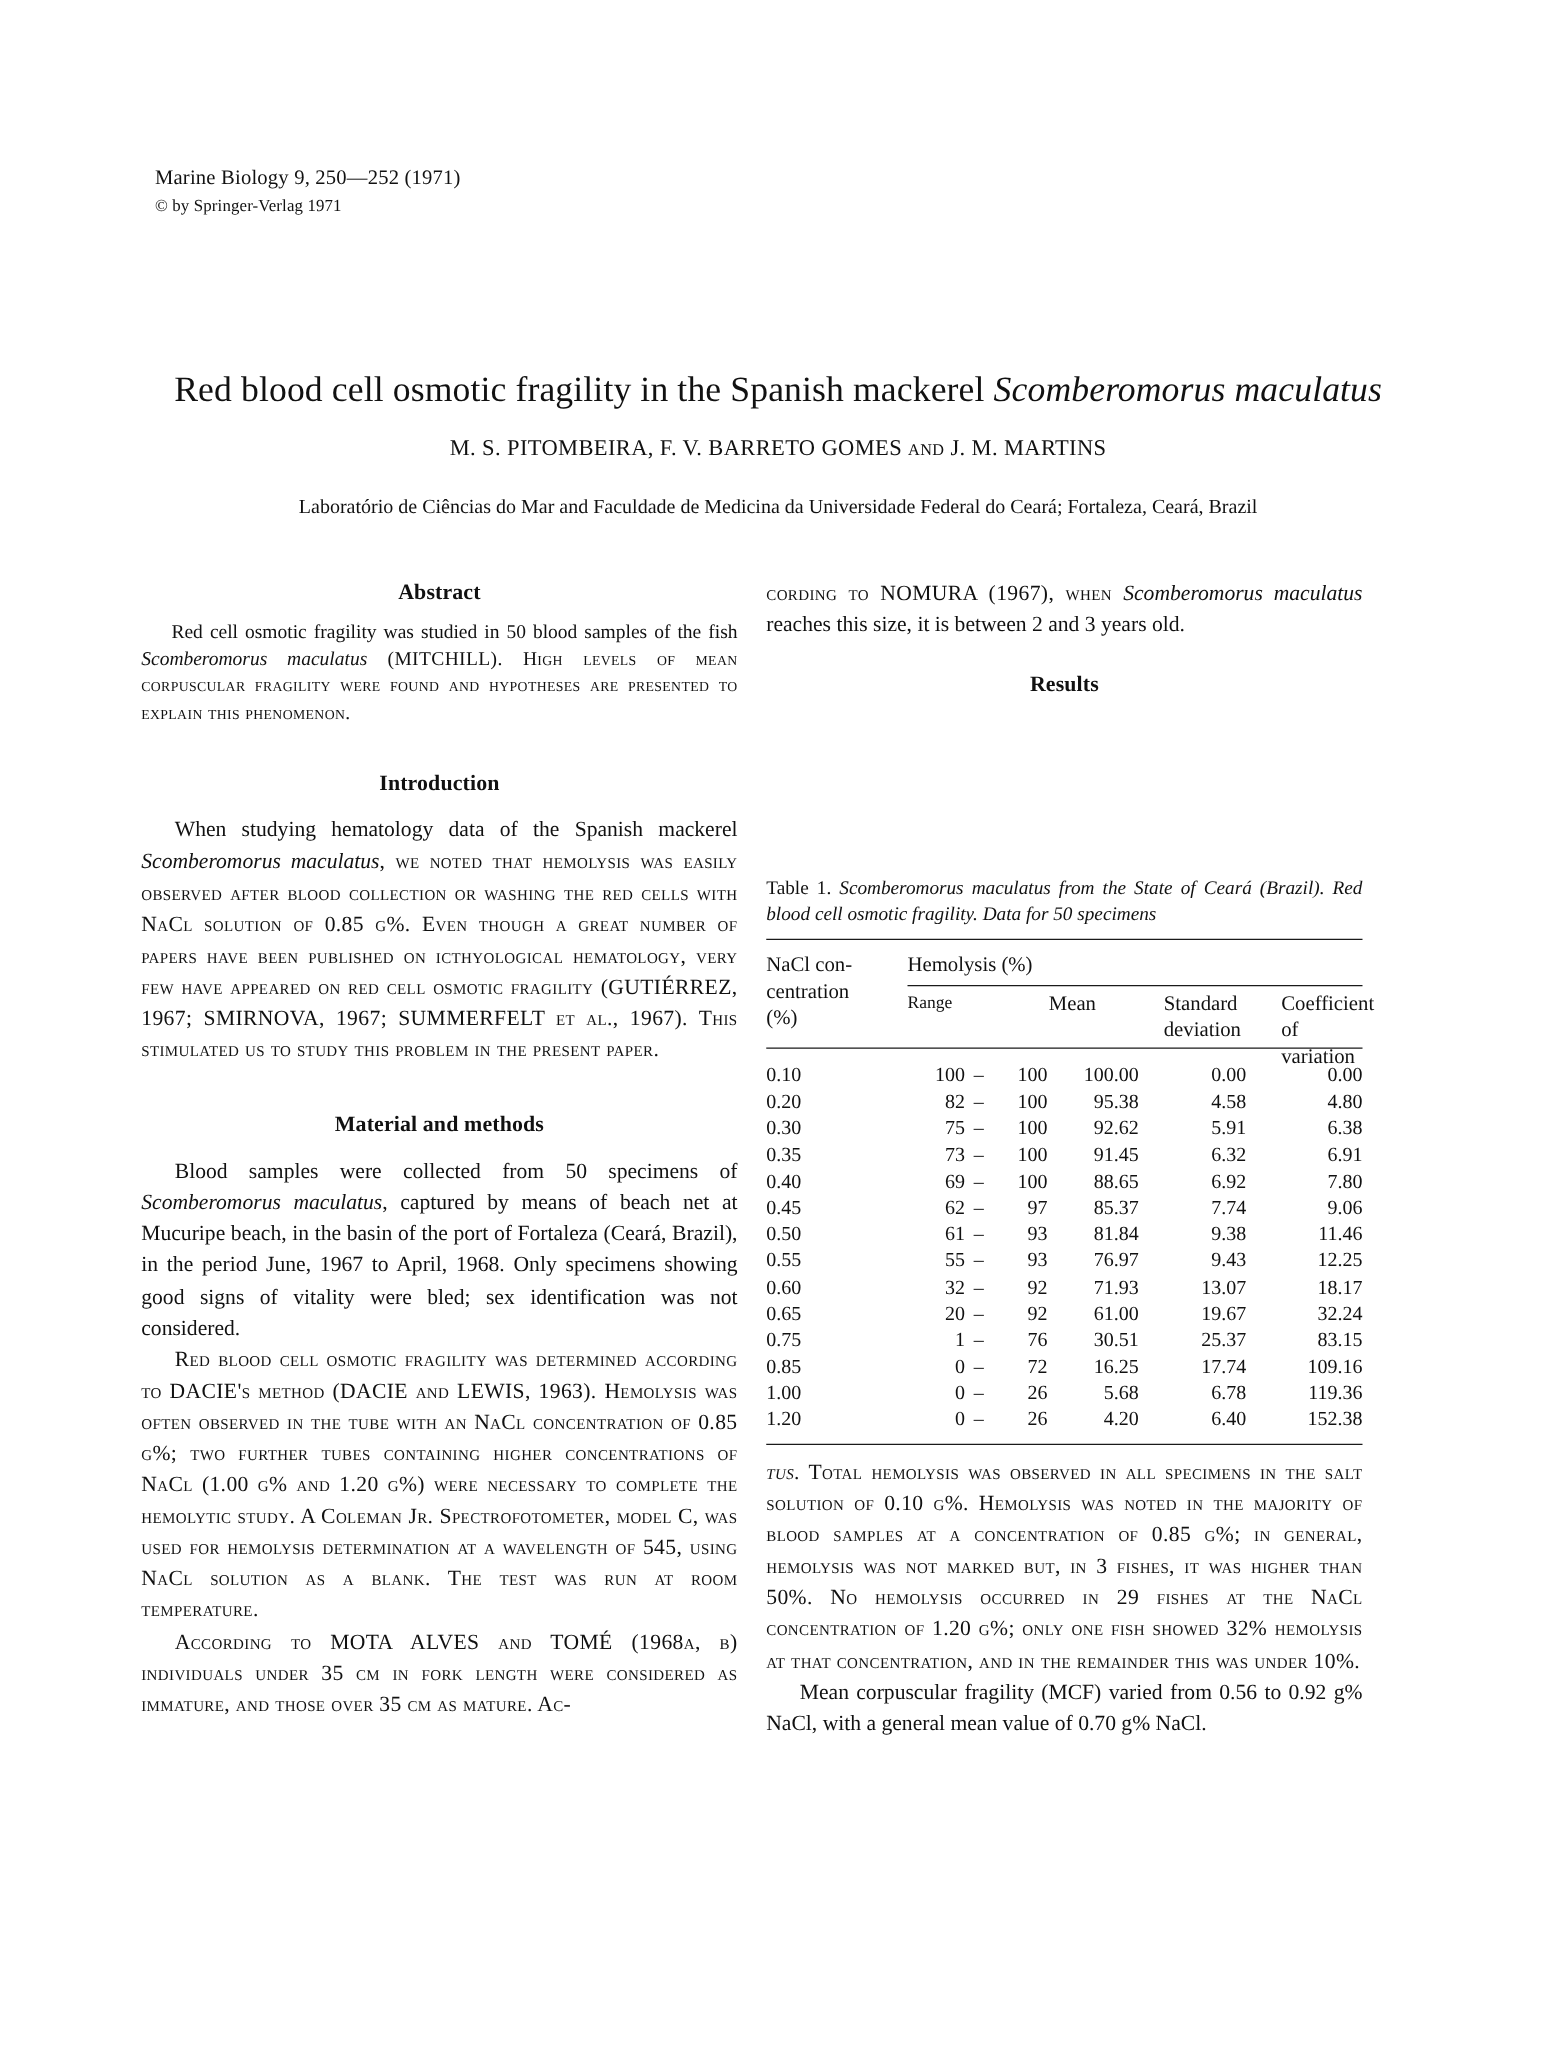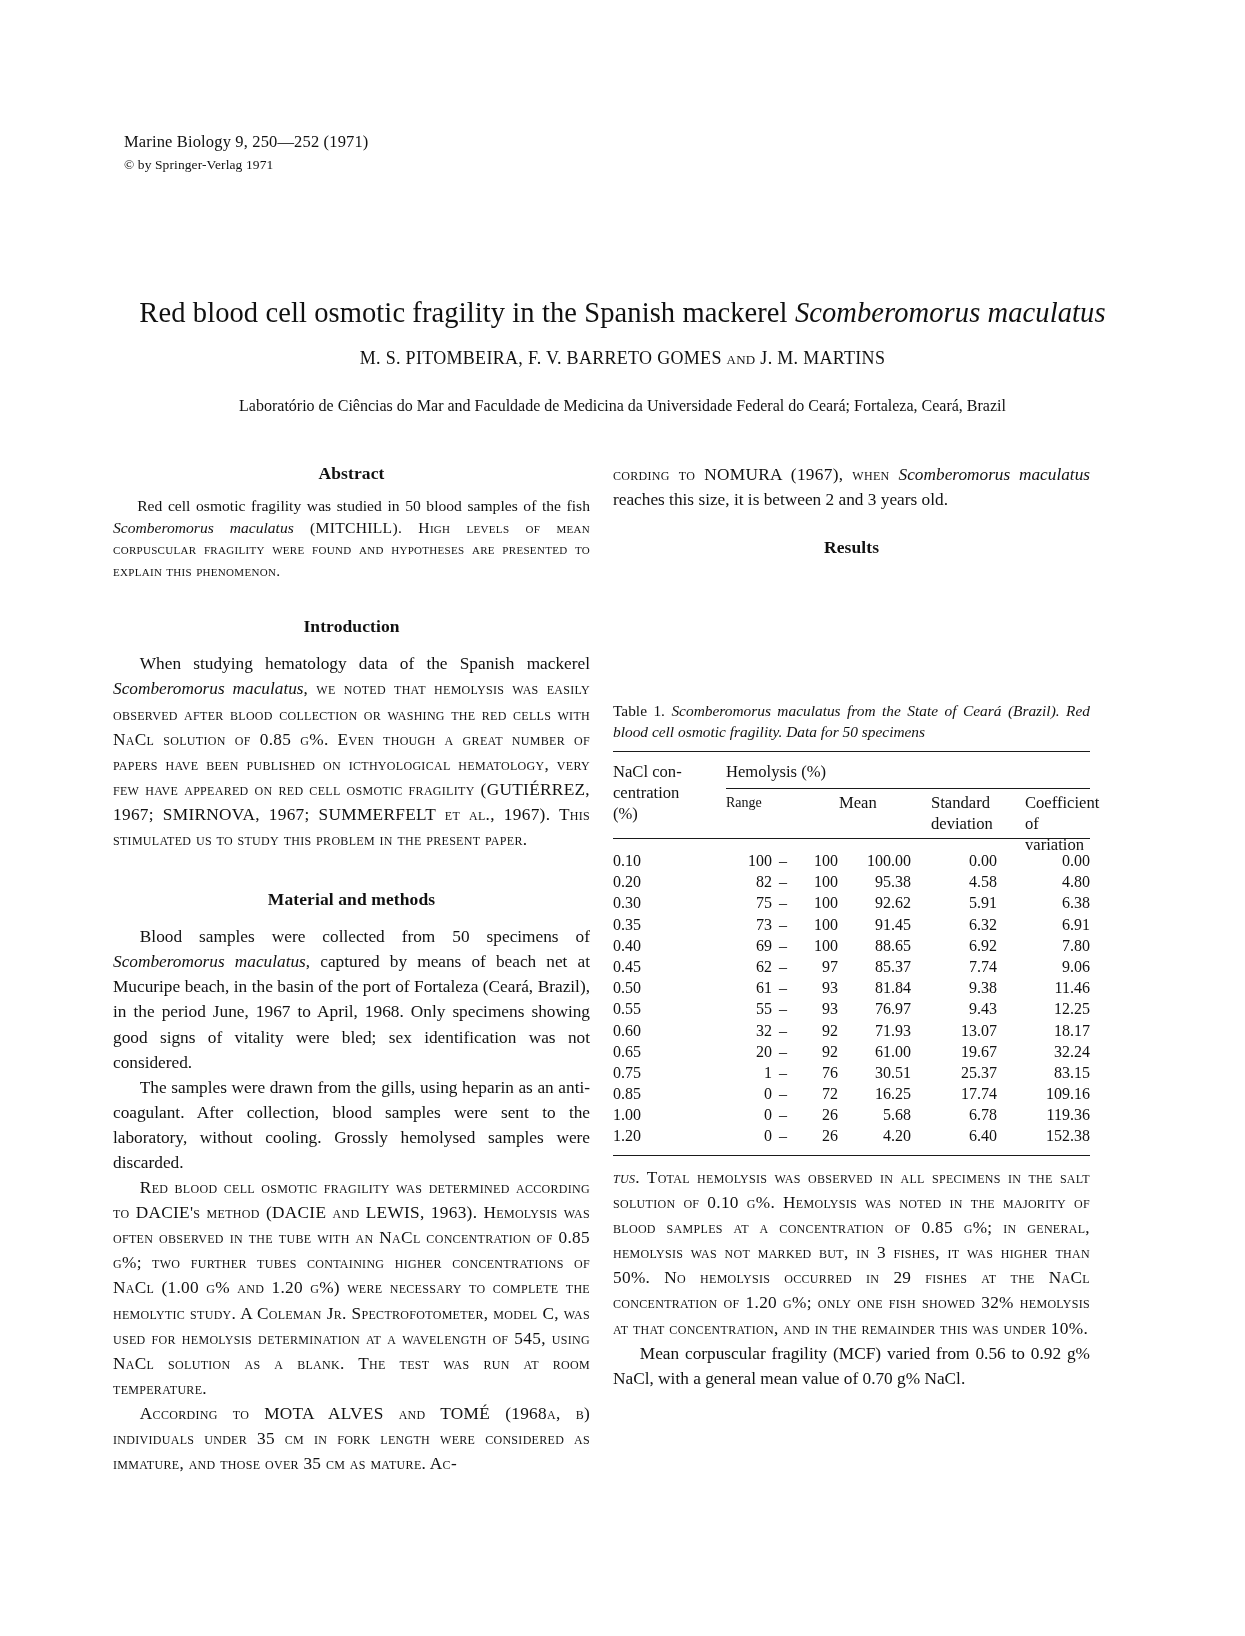--- a/index.html
+++ b/index.html
@@ -208,21 +208,20 @@
 
     <div class="gap-before-head" style="height:34px"></div>
     <h2 class="sec">Introduction</h2>
     <div class="gap-after-head" style="height:14px"></div>
     <p><span>When studying hematology data of the Spanish mackerel </span><i>Scomberomorus maculatus</i><span class="sc">, we noted that hemolysis was easily observed after blood collection or washing the red cells with NaCl solution of 0.85 g%. Even though a great number of papers have been published on icthyological hematology, very few have appeared on red cell osmotic fragility (GUTIÉRREZ, 1967; SMIRNOVA, 1967; SUMMERFELT et al., 1967). This stimulated us to study this problem in the present paper.</span></p>
 
     <div class="gap-before-head" style="height:36px"></div>
     <h2 class="sec">Material and methods</h2>
     <div class="gap-after-head" style="height:14px"></div>
     <p><span>Blood samples were collected from 50 specimens of </span><i>Scomberomorus maculatus</i><span>, captured by means of beach net at Mucuripe beach, in the basin of the port of Fortaleza (Ceará, Brazil), in the period June, 1967 to April, 1968. Only specimens showing good signs of vitality were bled; sex identification was not considered.</span></p>
-    <p>The samples were drawn from the gills, using heparin as an anti-coagulant. After collection, blood samples were sent to the laboratory, without cooling. Grossly hemolysed samples were discarded.</p>
     <p class="sc">Red blood cell osmotic fragility was determined according to DACIE's method (DACIE and LEWIS, 1963). Hemolysis was often observed in the tube with an NaCl concentration of 0.85 g%; two further tubes containing higher concentrations of NaCl (1.00 g% and 1.20 g%) were necessary to complete the hemolytic study. A Coleman Jr. Spectrofotometer, model C, was used for hemolysis determination at a wavelength of 545, using NaCl solution as a blank. The test was run at room temperature.</p>
     <p class="sc">According to MOTA ALVES and TOMÉ (1968a, b) individuals under 35 cm in fork length were considered as immature, and those over 35 cm as mature. Ac-</p>
   </div>
 
   <div class="col col-right">
     <p class="noind"><span class="sc">cording to NOMURA (1967), when </span><i>Scomberomorus maculatus</i><span> reaches this size, it is between 2 and 3 years old.</span></p>
 
     <div class="gap-before-head" style="height:24px"></div>
     <h2 class="sec">Results</h2>
     <div class="gap-after-head" style="height:14px"></div>

